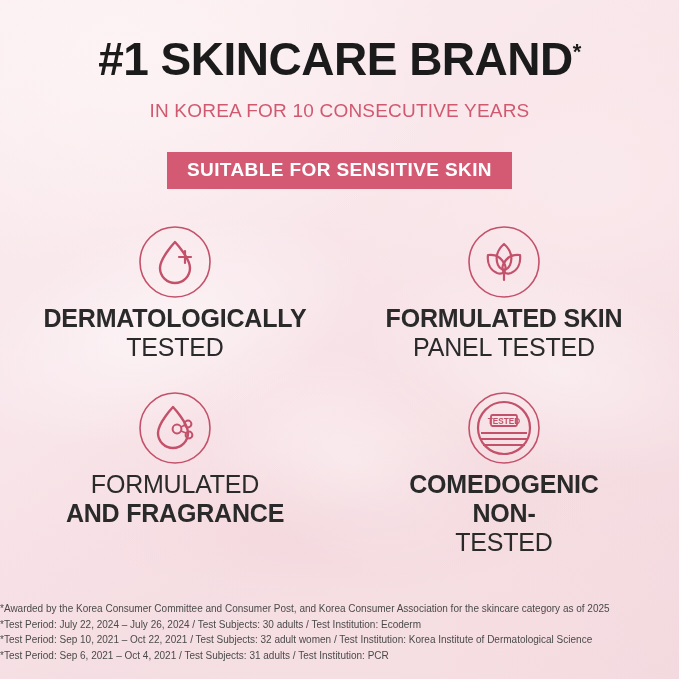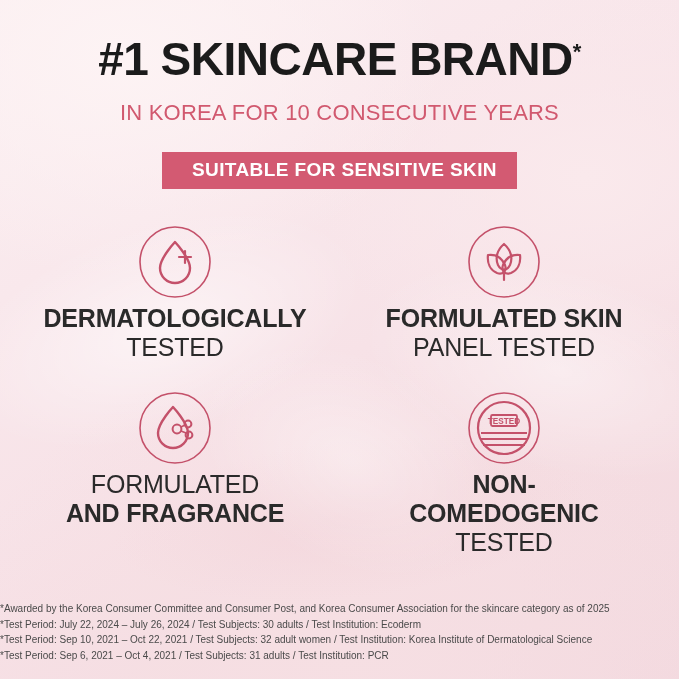--- a/index.html
+++ b/index.html
@@ -79,39 +79,39 @@
     vertical-align: super;
     font-weight: bold;
   }
   .subhead {
     position: absolute;
     top: 100px;
     left: 0;
     width: 100%;
     text-align: center;
     color: #d1596f;
-    font-size: 22px;
+    font-size: 19px;
     letter-spacing: 0.2px;
     font-weight: normal;
   }
   .ribbon-wrap {
     position: absolute;
     top: 152px;
     left: 0;
     width: 100%;
     text-align: center;
   }
   .ribbon {
     display: inline-block;
     background: #d35a72;
     color: #ffffff;
     font-size: 19px;
     font-weight: bold;
     letter-spacing: 0.4px;
-    padding: 7px 20px 8px 30px;
+    padding: 7px 20px 8px 20px;
   }
 
   
   .grid {
     position: absolute;
     top: 214px;
     left: 0;
     width: 679px;
     height: 380px;
   }
@@ -238,22 +238,22 @@
             <circle cx="42" cy="42" r="35" fill="none" stroke="#c4516a" stroke-width="1.6"></circle>
             <circle cx="42" cy="42" r="26" fill="none" stroke="#c4516a" stroke-width="2.2"></circle>
             <rect x="29" y="29" width="26" height="11" rx="1.5" fill="none" stroke="#c4516a" stroke-width="1.8"></rect>
             <text x="42" y="37.6" text-anchor="middle" font-family="Liberation Sans, sans-serif" font-size="8.2" font-weight="bold" fill="#c4516a">TESTED</text>
             <line x1="19" y1="47" x2="65" y2="47" stroke="#c4516a" stroke-width="1.8"></line>
             <line x1="18.5" y1="53" x2="65.5" y2="53" stroke="#c4516a" stroke-width="1.8"></line>
             <line x1="21" y1="59" x2="63" y2="59" stroke="#c4516a" stroke-width="1.8"></line>
           </svg>
         </div>
         <div class="label">
+          <span class="l-bold">COMEDOGENIC</span>
           <span class="l-bold">NON-</span>
-          <span class="l-bold">COMEDOGENIC</span>
           <span class="l-light">TESTED</span>
         </div>
       </div>
 
     </div>
 
     <div class="footnotes">
       <div>*Awarded by the Korea Consumer Committee and Consumer Post, and Korea Consumer Association for the skincare category as of 2025</div>
       <div>*Test Period: July 22, 2024 – July 26, 2024 / Test Subjects: 30 adults / Test Institution: Ecoderm</div>
       <div>*Test Period: Sep 10, 2021 – Oct 22, 2021 / Test Subjects: 32 adult women / Test Institution: Korea Institute of Dermatological Science</div>

